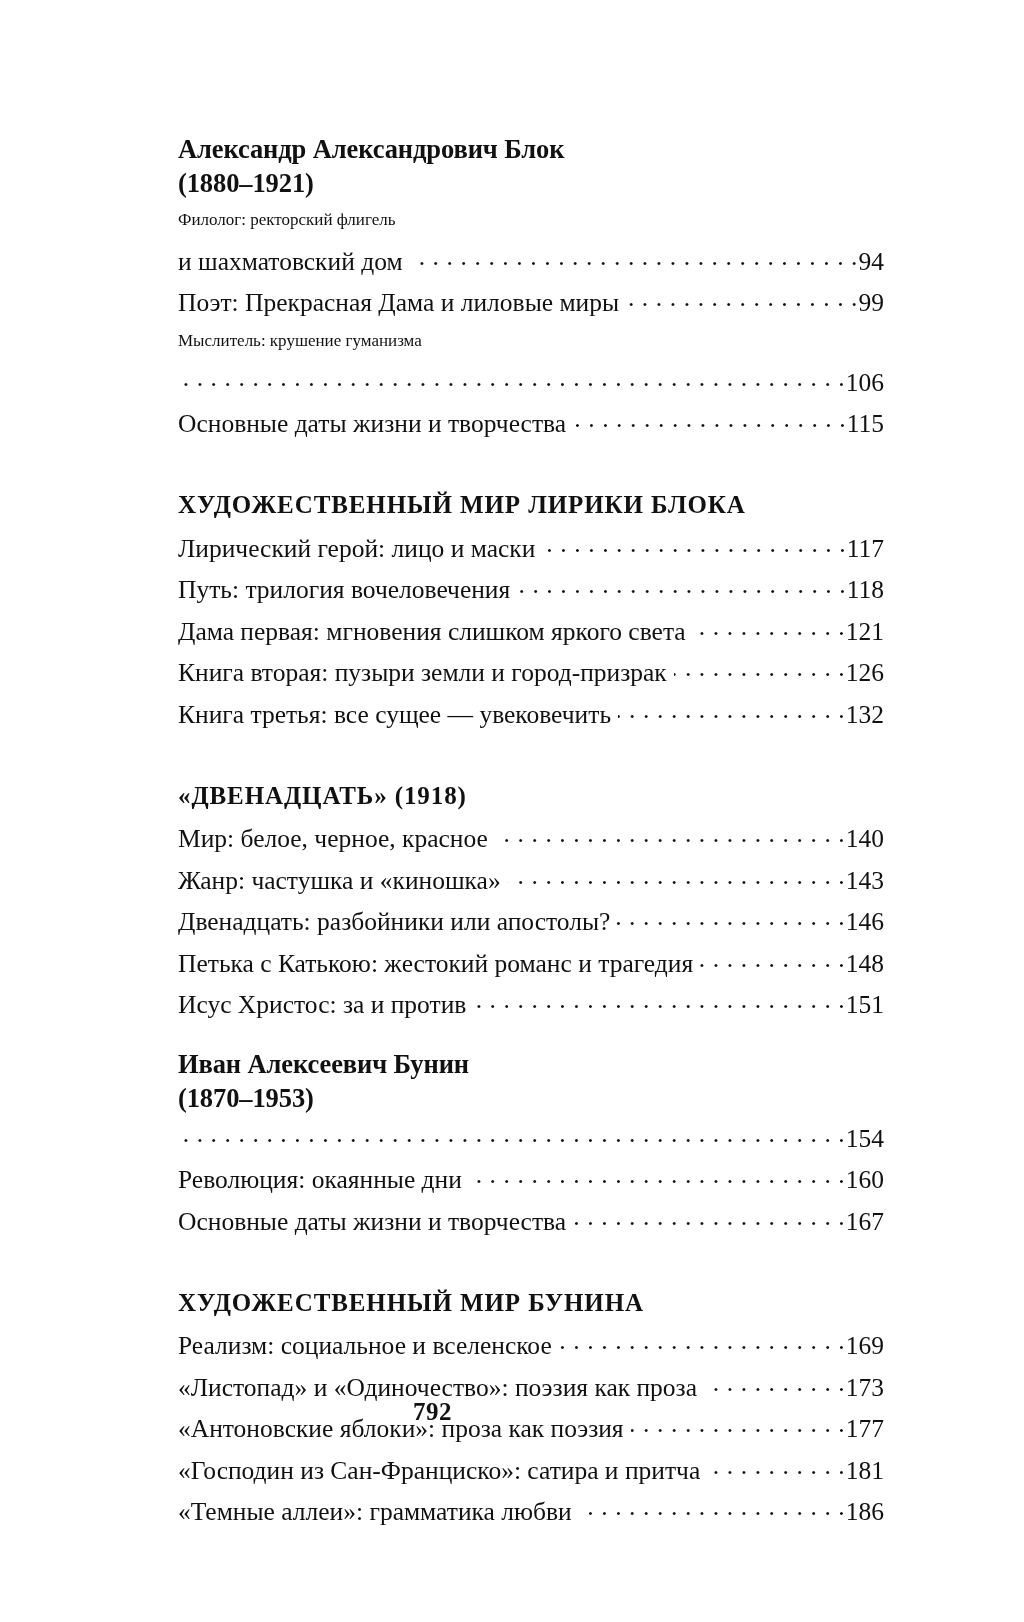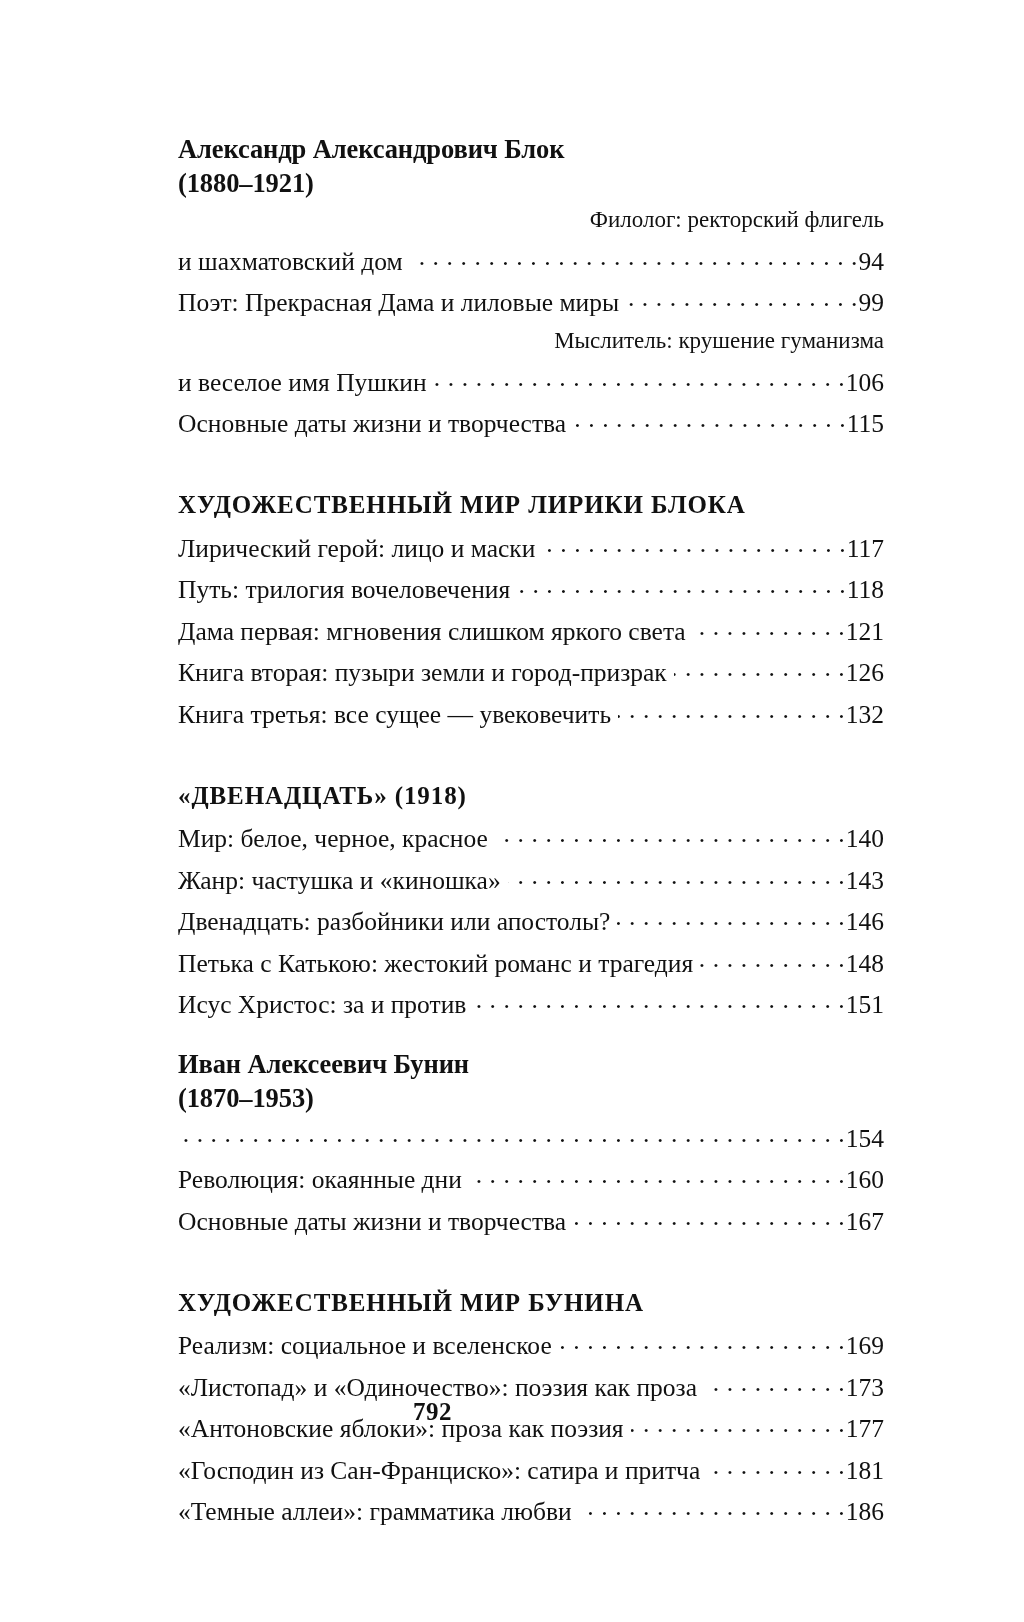--- a/index.html
+++ b/index.html
@@ -93,25 +93,24 @@
   .entry-page {
     flex: 0 0 auto;
     text-align: right;
     min-width: 0;
     white-space: nowrap;
     font-variant-numeric: lining-nums;
   }
 
   
   .entry-firstline {
-    font-size: 23px;
+    font-size: 17px;
     line-height: 27px;
     margin-bottom: 11px;
     white-space: pre;
-    text-align: right;
   }
 
   
   .group-gap {
     height: 18px;
   }
 
   
   .folio {
     position: absolute;
@@ -140,21 +139,20 @@
         <span class="leader"></span>
         <span class="entry-page">94</span>
       </div>
       <div class="entry">
         <span class="entry-title">Поэт: Прекрасная Дама и лиловые миры</span>
         <span class="leader"></span>
         <span class="entry-page">99</span>
       </div>
       <div class="entry-firstline">Мыслитель: крушение гуманизма</div>
       <div class="entry">
-        <span class="entry-title">и веселое имя Пушкин</span>
         <span class="leader"></span>
         <span class="entry-page">106</span>
       </div>
       <div class="entry">
         <span class="entry-title">Основные даты жизни и творчества</span>
         <span class="leader"></span>
         <span class="entry-page">115</span>
       </div>
       <div class="group-gap"></div>
       <div class="section-heading">ХУДОЖЕСТВЕННЫЙ МИР ЛИРИКИ БЛОКА</div>

